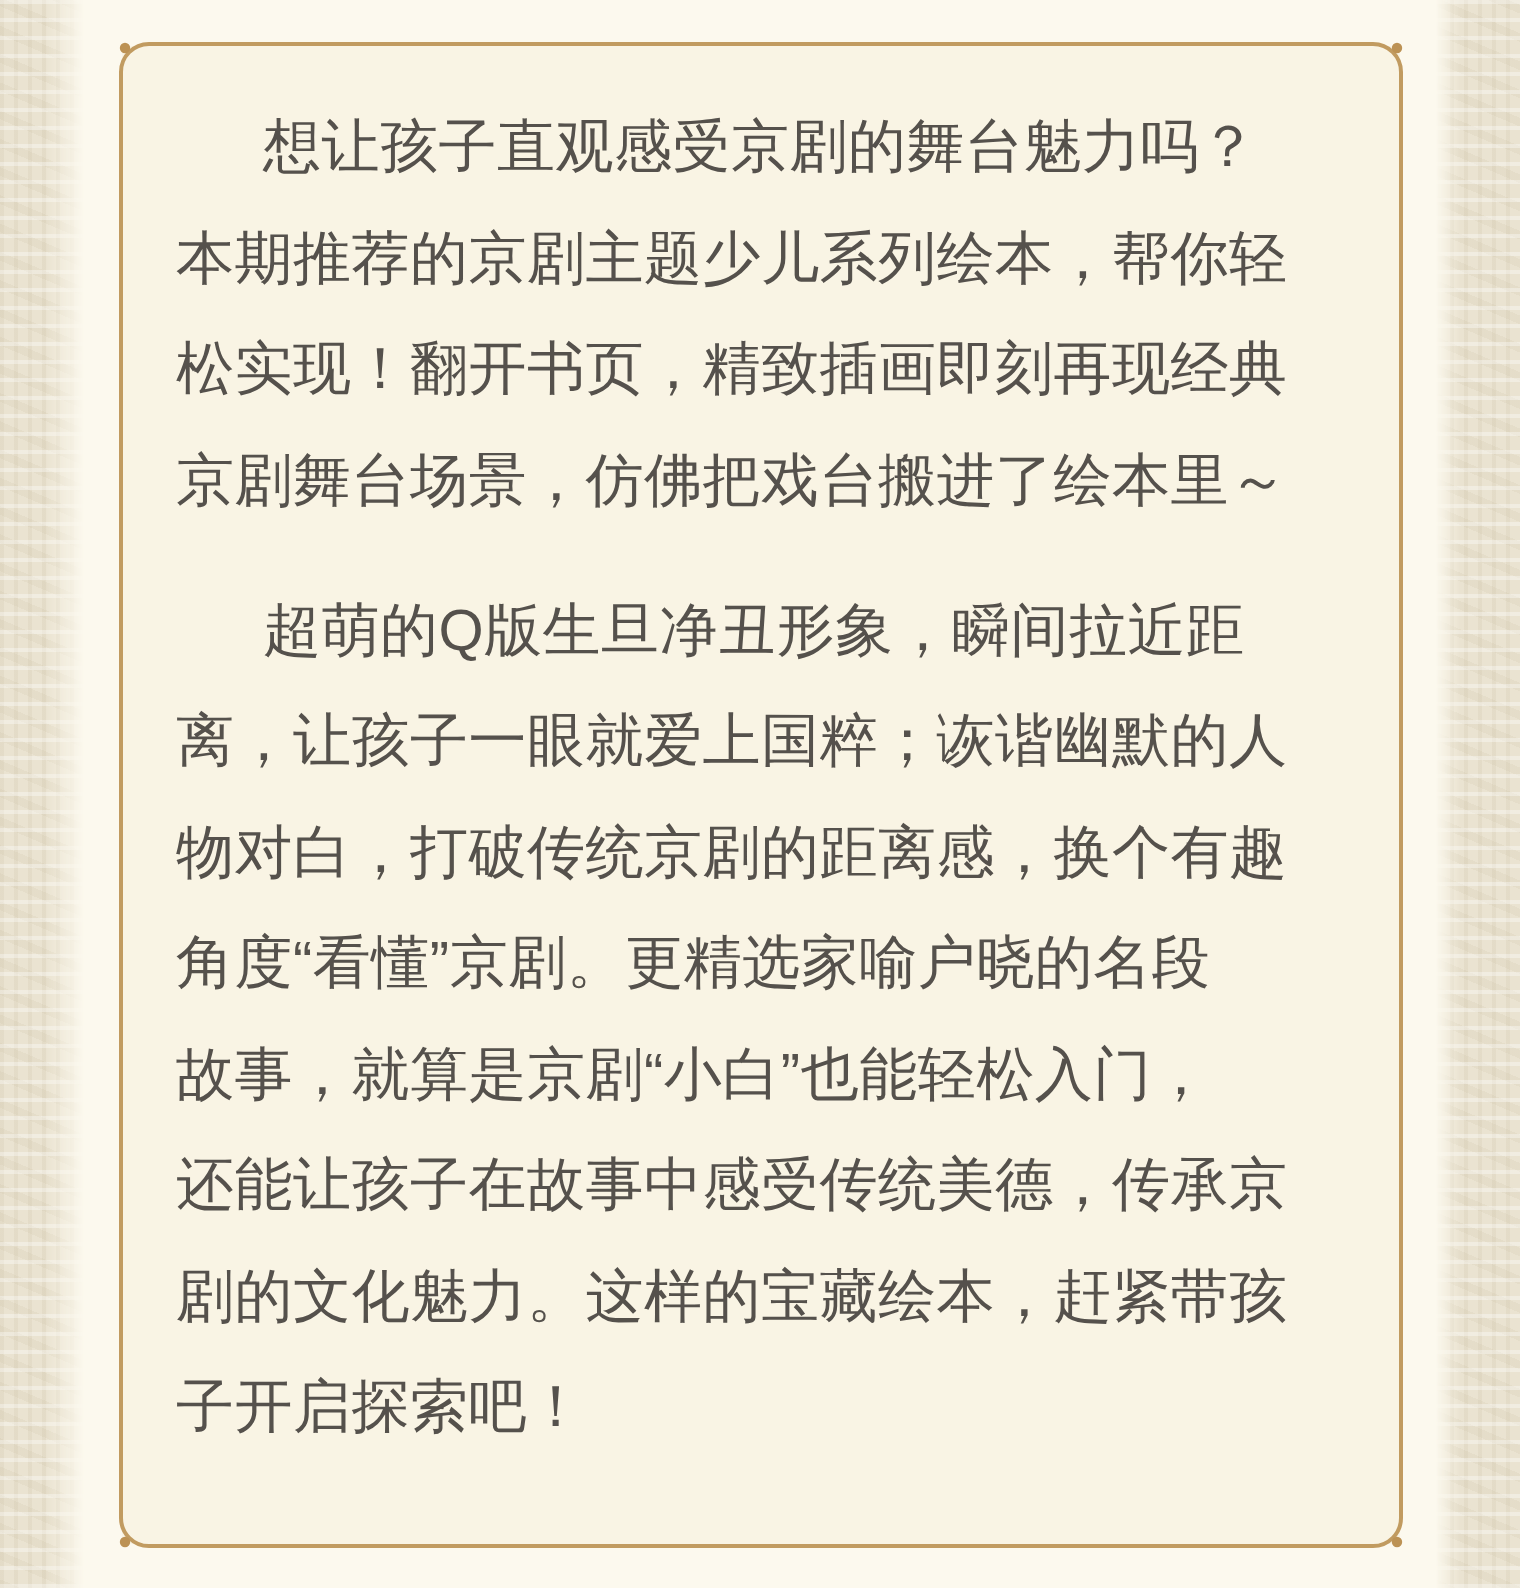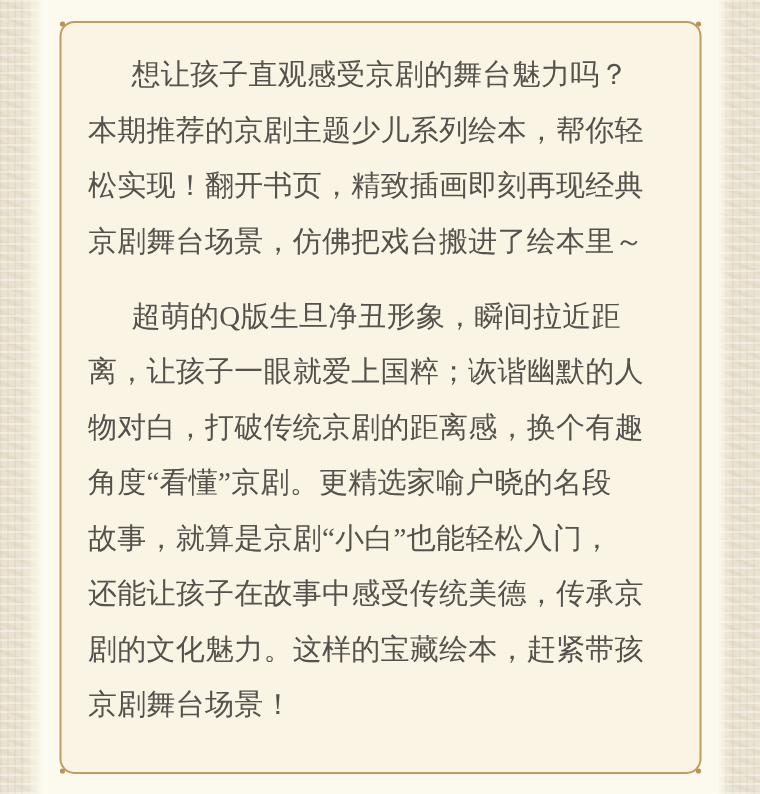--- a/index.html
+++ b/index.html
@@ -38,21 +38,20 @@
     color:var(--text-color,#55514C);
     font-size:29px;
     line-height:55.5px;
     letter-spacing:.25px;
   }
   .article p.para{
     margin:0;
     white-space:pre-line;       
     text-indent:1.5em;          
     text-align:left;
-    font-family:Liberation Serif, serif;
   }
   .article p.para + p.para{margin-top:19.5px;}
 </style>
 </head>
 <body style="--outer-bg: #EAE3D1; --card-bg: #FCF9EE; --inner-bg: #F9F4E4; --text-color: #55514C;">
 
 <div class="texture-strip left"></div>
 <div class="texture-strip right"></div>
 
 <div class="frame-fill"></div>
@@ -71,14 +70,14 @@
 本期推荐的京剧主题少儿系列绘本，帮你轻
 松实现！翻开书页，精致插画即刻再现经典
 京剧舞台场景，仿佛把戏台搬进了绘本里～</p>
     <p class="para">超萌的Q版生旦净丑形象，瞬间拉近距
 离，让孩子一眼就爱上国粹；诙谐幽默的人
 物对白，打破传统京剧的距离感，换个有趣
 角度“看懂”京剧。更精选家喻户晓的名段
 故事，就算是京剧“小白”也能轻松入门，
 还能让孩子在故事中感受传统美德，传承京
 剧的文化魅力。这样的宝藏绘本，赶紧带孩
-京剧舞台场景！</p>
+子开启探索吧！</p>
   </div>
 
 </body></html>

